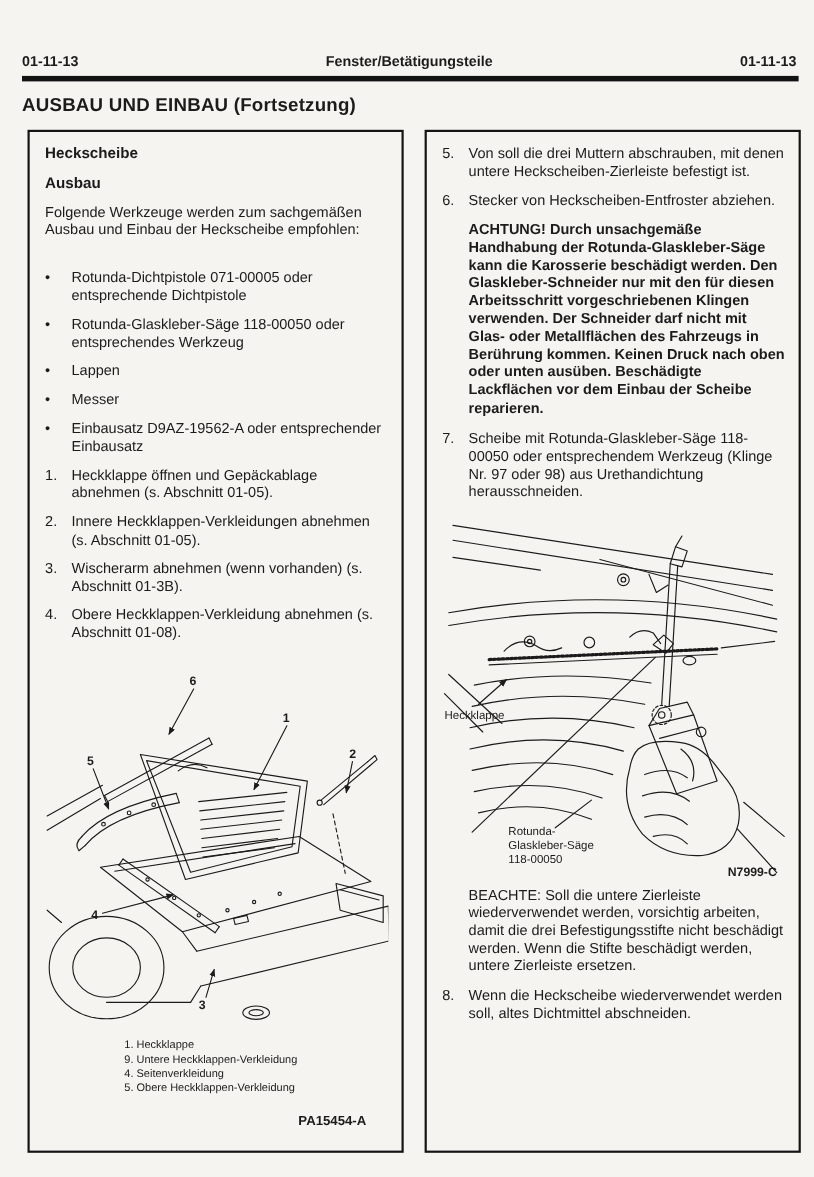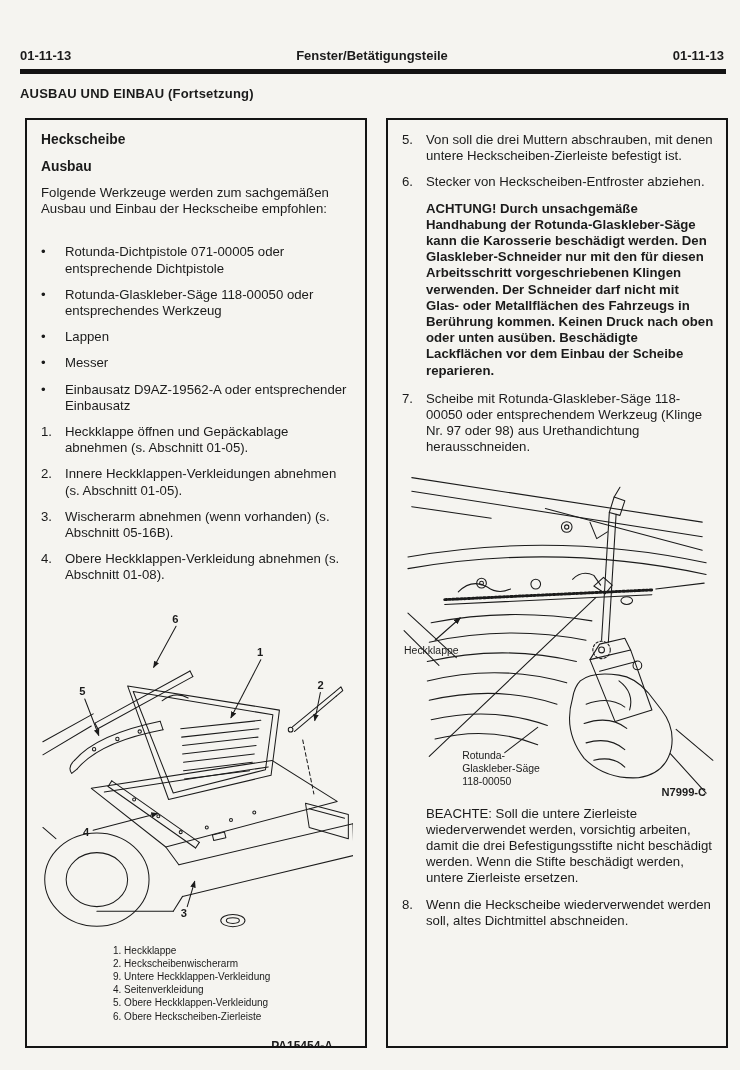--- a/index.html
+++ b/index.html
@@ -11,21 +11,21 @@
     color:#1b1b1b;
     overflow:hidden;
   }
   .hdr {
     position:absolute; top:48px; left:20px; width:704px;
     display:flex; justify-content:space-between; align-items:flex-end;
     font-size:13px; font-weight:bold;
   }
   .hdr .c { position:absolute; left:0; right:0; text-align:center; }
   .hdr-rule { position:absolute; top:69px; left:20px; width:706px; height:5px; background:#131313; }
-  .sec-title { position:absolute; top:86px; left:20px; font-size:13px; font-weight:bold; letter-spacing:.2px; }
+  .sec-title { position:absolute; top:86px; left:20px; font-size:17px; font-weight:bold; letter-spacing:.2px; }
 
   .box {
     position:absolute; top:118px; height:930px; width:342px;
     border:2px solid #141414; padding:12px 12px 8px 14px;
     overflow:hidden;
   }
   .box.left { left:25px; }
   .box.right { left:386px; }
 
   h2 { font-size:13.8px; margin-bottom:12px; }
@@ -93,21 +93,21 @@
   <div class="item">
     <span class="mk">1.</span>
     <span class="txt">Heckklappe öffnen und Gepäckablage abnehmen (s. Abschnitt 01-05).</span>
   </div>
   <div class="item">
     <span class="mk">2.</span>
     <span class="txt">Innere Heckklappen-Verkleidungen abnehmen (s. Abschnitt 01-05).</span>
   </div>
   <div class="item">
     <span class="mk">3.</span>
-    <span class="txt">Wischerarm abnehmen (wenn vorhanden) (s. Abschnitt 05-16B).</span>
+    <span class="txt">Wischerarm abnehmen (wenn vorhanden) (s. Abschnitt 01-3B).</span>
   </div>
   <div class="item">
     <span class="mk">4.</span>
     <span class="txt">Obere Heckklappen-Verkleidung abnehmen (s. Abschnitt 01-08).</span>
   </div>
 
   <div class="fig">
     <svg width="312" height="344" viewBox="0 0 335 352">
       <defs>
         <marker id="ah" markerWidth="9" markerHeight="8" refX="6.5" refY="3" orient="auto" markerUnits="userSpaceOnUse">
@@ -187,25 +187,23 @@
       <text class="callout" x="232" y="58">1</text>
       <text class="callout" x="297" y="93">2</text>
       <text class="callout" x="41" y="100">5</text>
       <text class="callout" x="45" y="251">4</text>
       <text class="callout" x="150" y="338">3</text>
     </svg>
   </div>
 
   <div class="legend">
     <div>1. Heckklappe</div>
-    <div>2. Heckscheibenwischerarm</div>
     <div>9. Untere Heckklappen-Verkleidung</div>
     <div>4. Seitenverkleidung</div>
     <div>5. Obere Heckklappen-Verkleidung</div>
-    <div>6. Obere Heckscheiben-Zierleiste</div>
   </div>
   <div class="figid-line">PA15454-A</div>
 </section>
 
 <section class="box right">
   <div class="item">
     <span class="mk">5.</span>
     <span class="txt">Von soll die drei Muttern abschrauben, mit denen untere Heckscheiben-Zierleiste befestigt ist.</span>
   </div>
   <div class="item">

